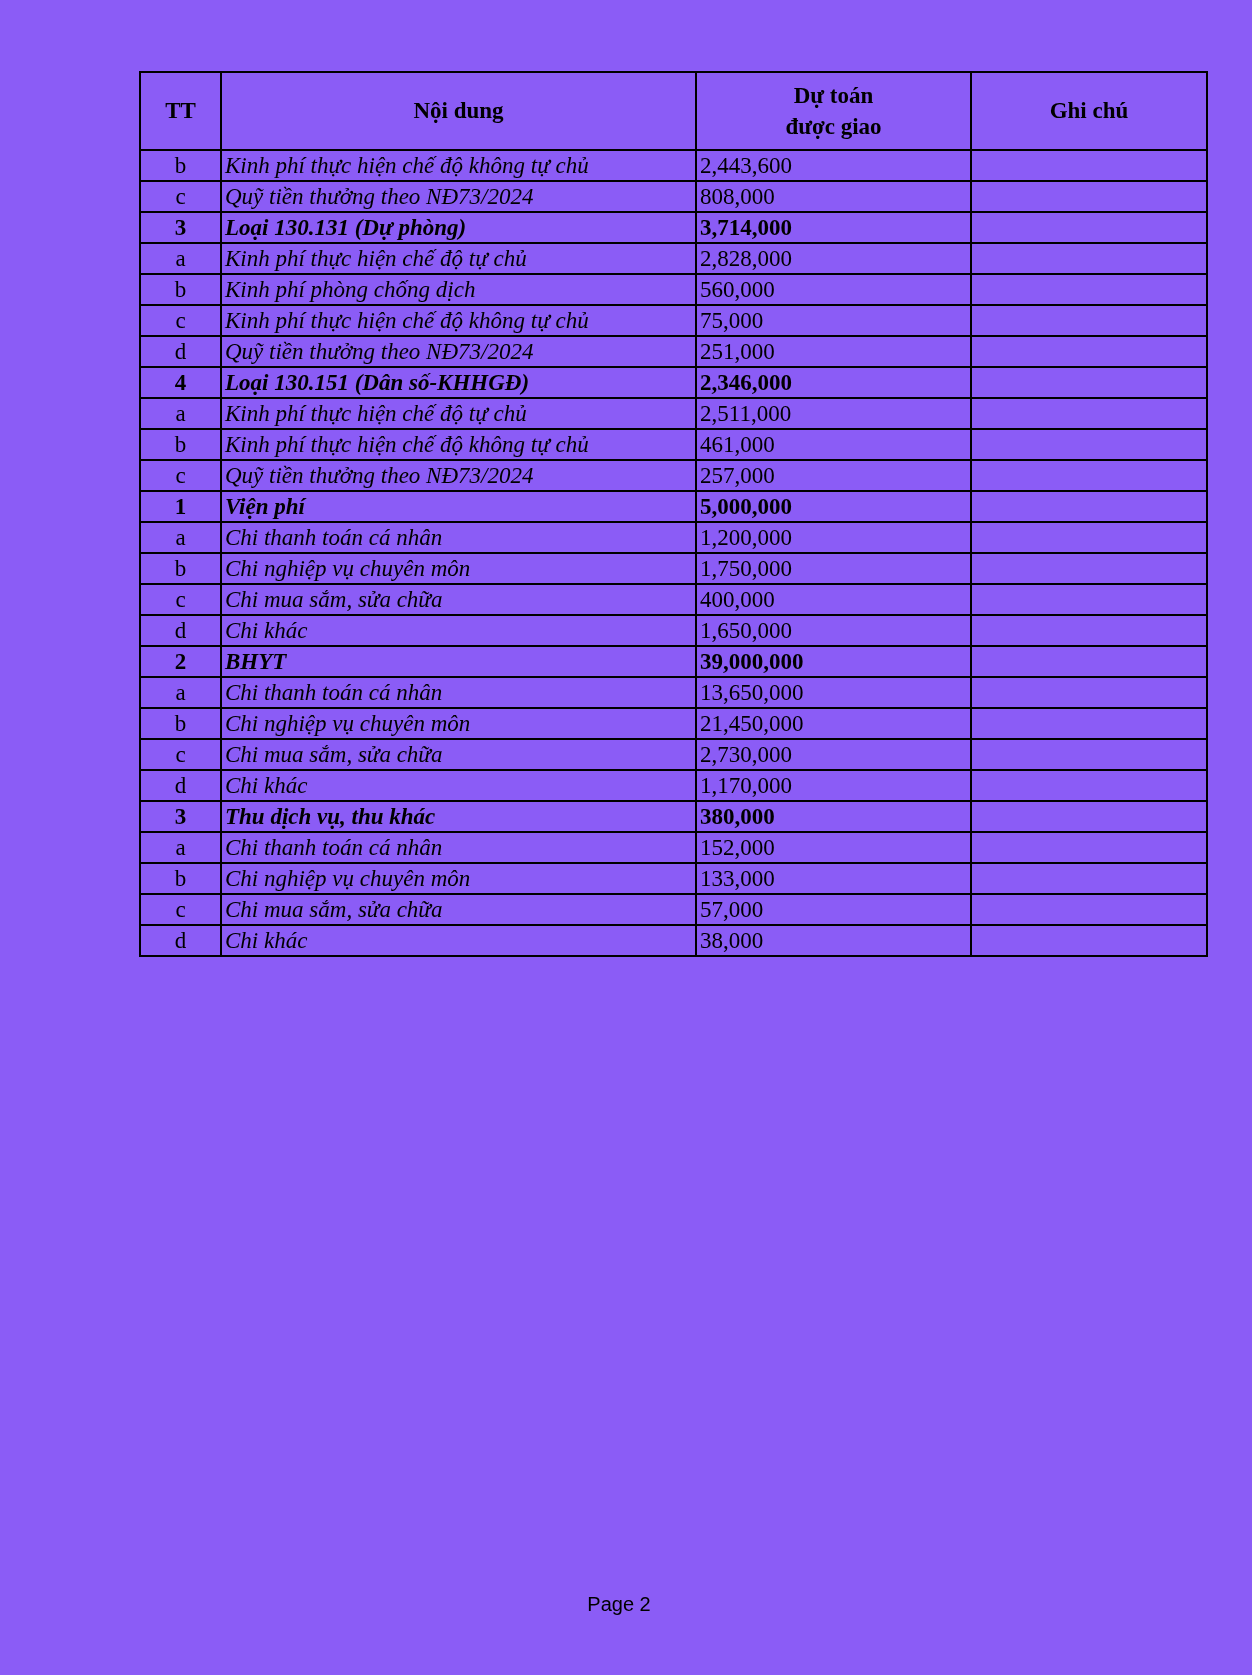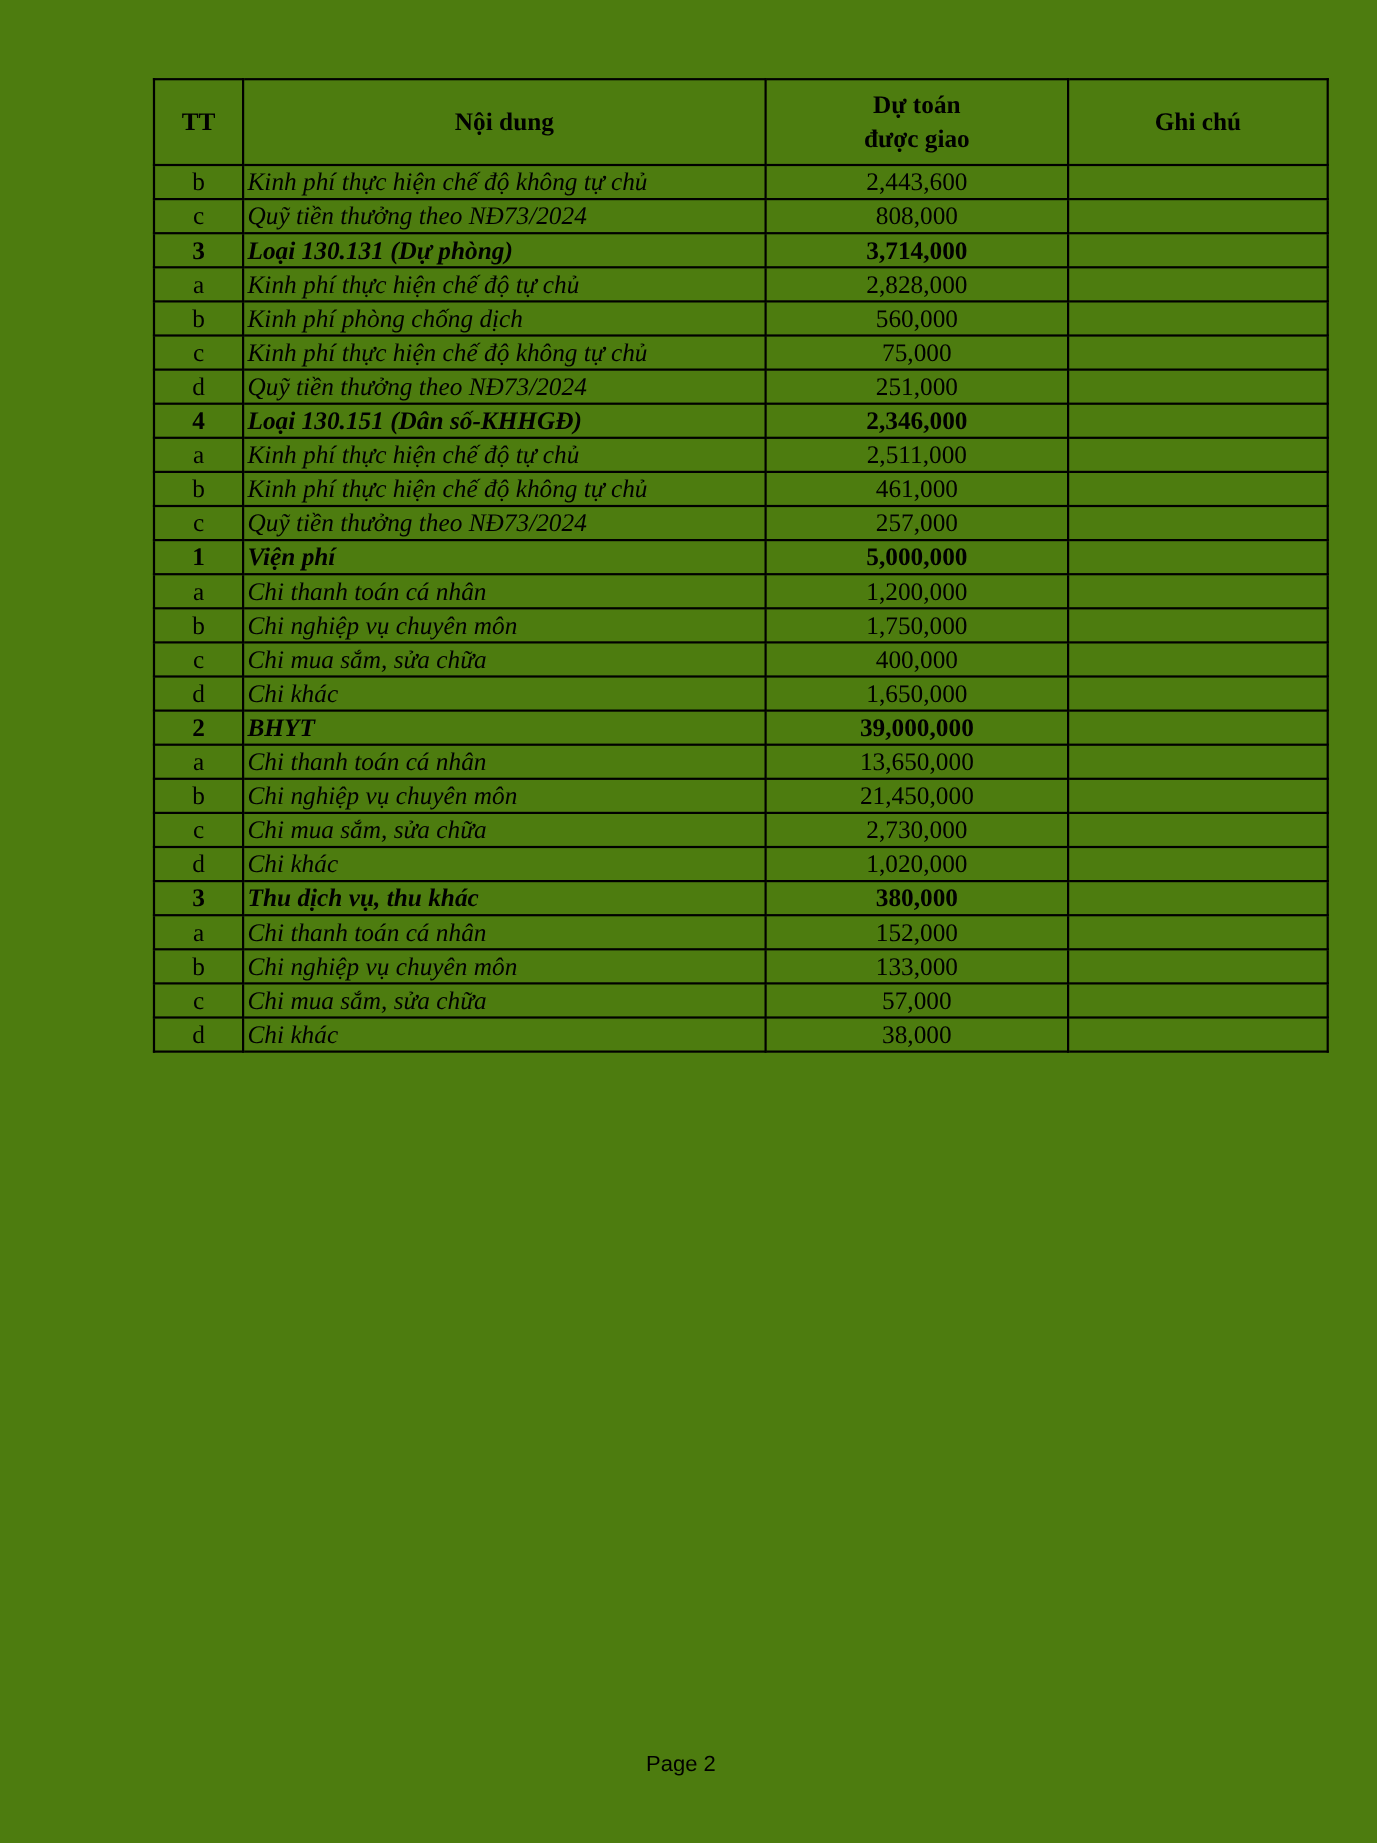--- a/index.html
+++ b/index.html
@@ -1,17 +1,17 @@
 <!DOCTYPE html>
 <html><head>
   <meta charset="utf-8">
   <style>
     html, body { margin: 0; padding: 0; background: #ffffff; }
     body { width: 1252px; height: 1675px; position: relative; overflow: hidden; }
-    .page { position: absolute; left: 0; top: 0; width: 1252px; height: 1675px; background: #4d7c0f; }
+    .page { position: absolute; left: 0; top: 0; width: 1252px; height: 1675px; background: #8b5cf6; }
     table.budget {
       position: absolute; left: 139px; top: 71px;
       width: 1067px;
       border-collapse: collapse;
       font-family: "Liberation Serif", "DejaVu Serif", serif;
       color: #000;
       table-layout: fixed;
     }
     table.budget th, table.budget td {
       border: 2.2px solid #000;
@@ -28,21 +28,21 @@
       line-height: 1.35;
     }
     table.budget tbody td {
       height: 29px;
       font-size: 23px;
       line-height: 29px;
       vertical-align: middle;
     }
     td.tt { text-align: center; }
     td.content { text-align: left; padding-left: 3px; font-style: italic; }
-    td.amount { text-align: center; padding-right: 3px; }
+    td.amount { text-align: left; padding-right: 3px; }
     tr.bold td { font-weight: bold; }
     col.c-tt { width: 81px; }
     col.c-content { width: 475px; }
     col.c-amount { width: 275px; }
     col.c-note { width: 236px; }
     .hdr-line { display: block; }
     .footer {
       position: absolute; left: 0; width: 1238px; top: 1593px;
       text-align: center;
       font-family: "Liberation Sans", "DejaVu Sans", sans-serif;
@@ -188,21 +188,21 @@
         </tr>
         <tr>
           <td class="tt">c</td>
           <td class="content">Chi mua sắm, sửa chữa</td>
           <td class="amount">2,730,000</td>
           <td class="note"></td>
         </tr>
         <tr>
           <td class="tt">d</td>
           <td class="content">Chi khác</td>
-          <td class="amount">1,020,000</td>
+          <td class="amount">1,170,000</td>
           <td class="note"></td>
         </tr>
         <tr class="bold">
           <td class="tt">3</td>
           <td class="content">Thu dịch vụ, thu khác</td>
           <td class="amount">380,000</td>
           <td class="note"></td>
         </tr>
         <tr>
           <td class="tt">a</td>

